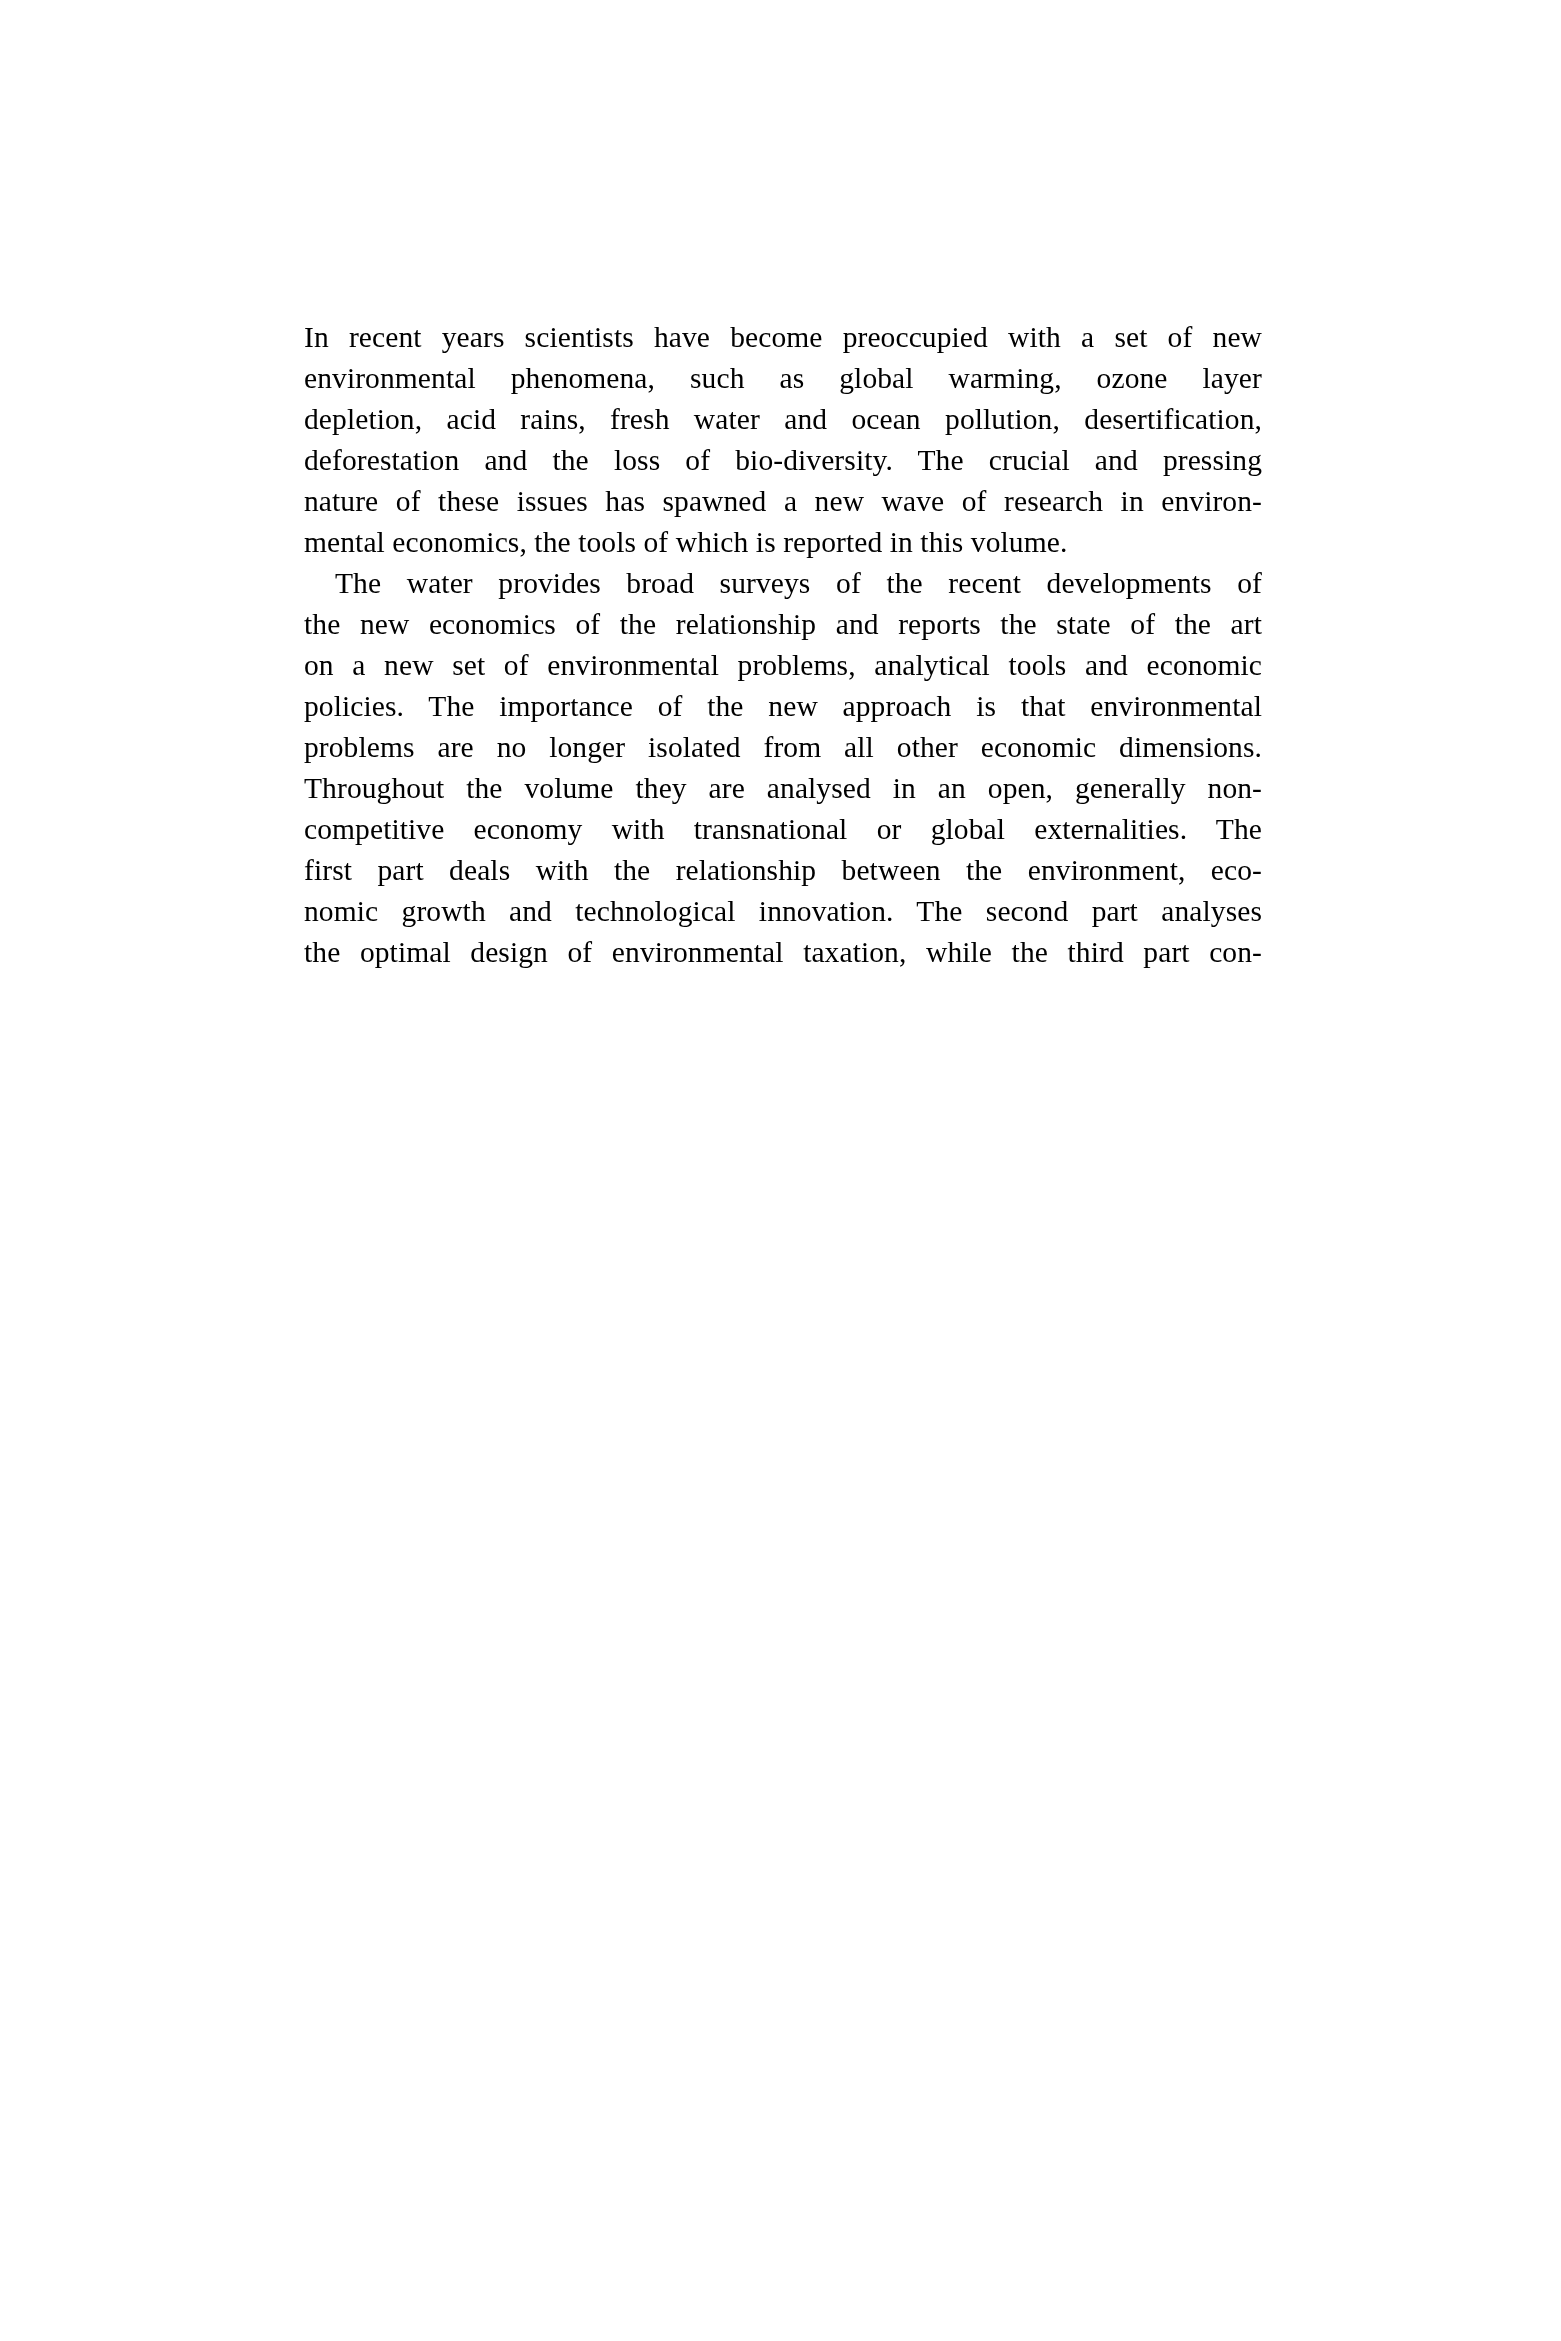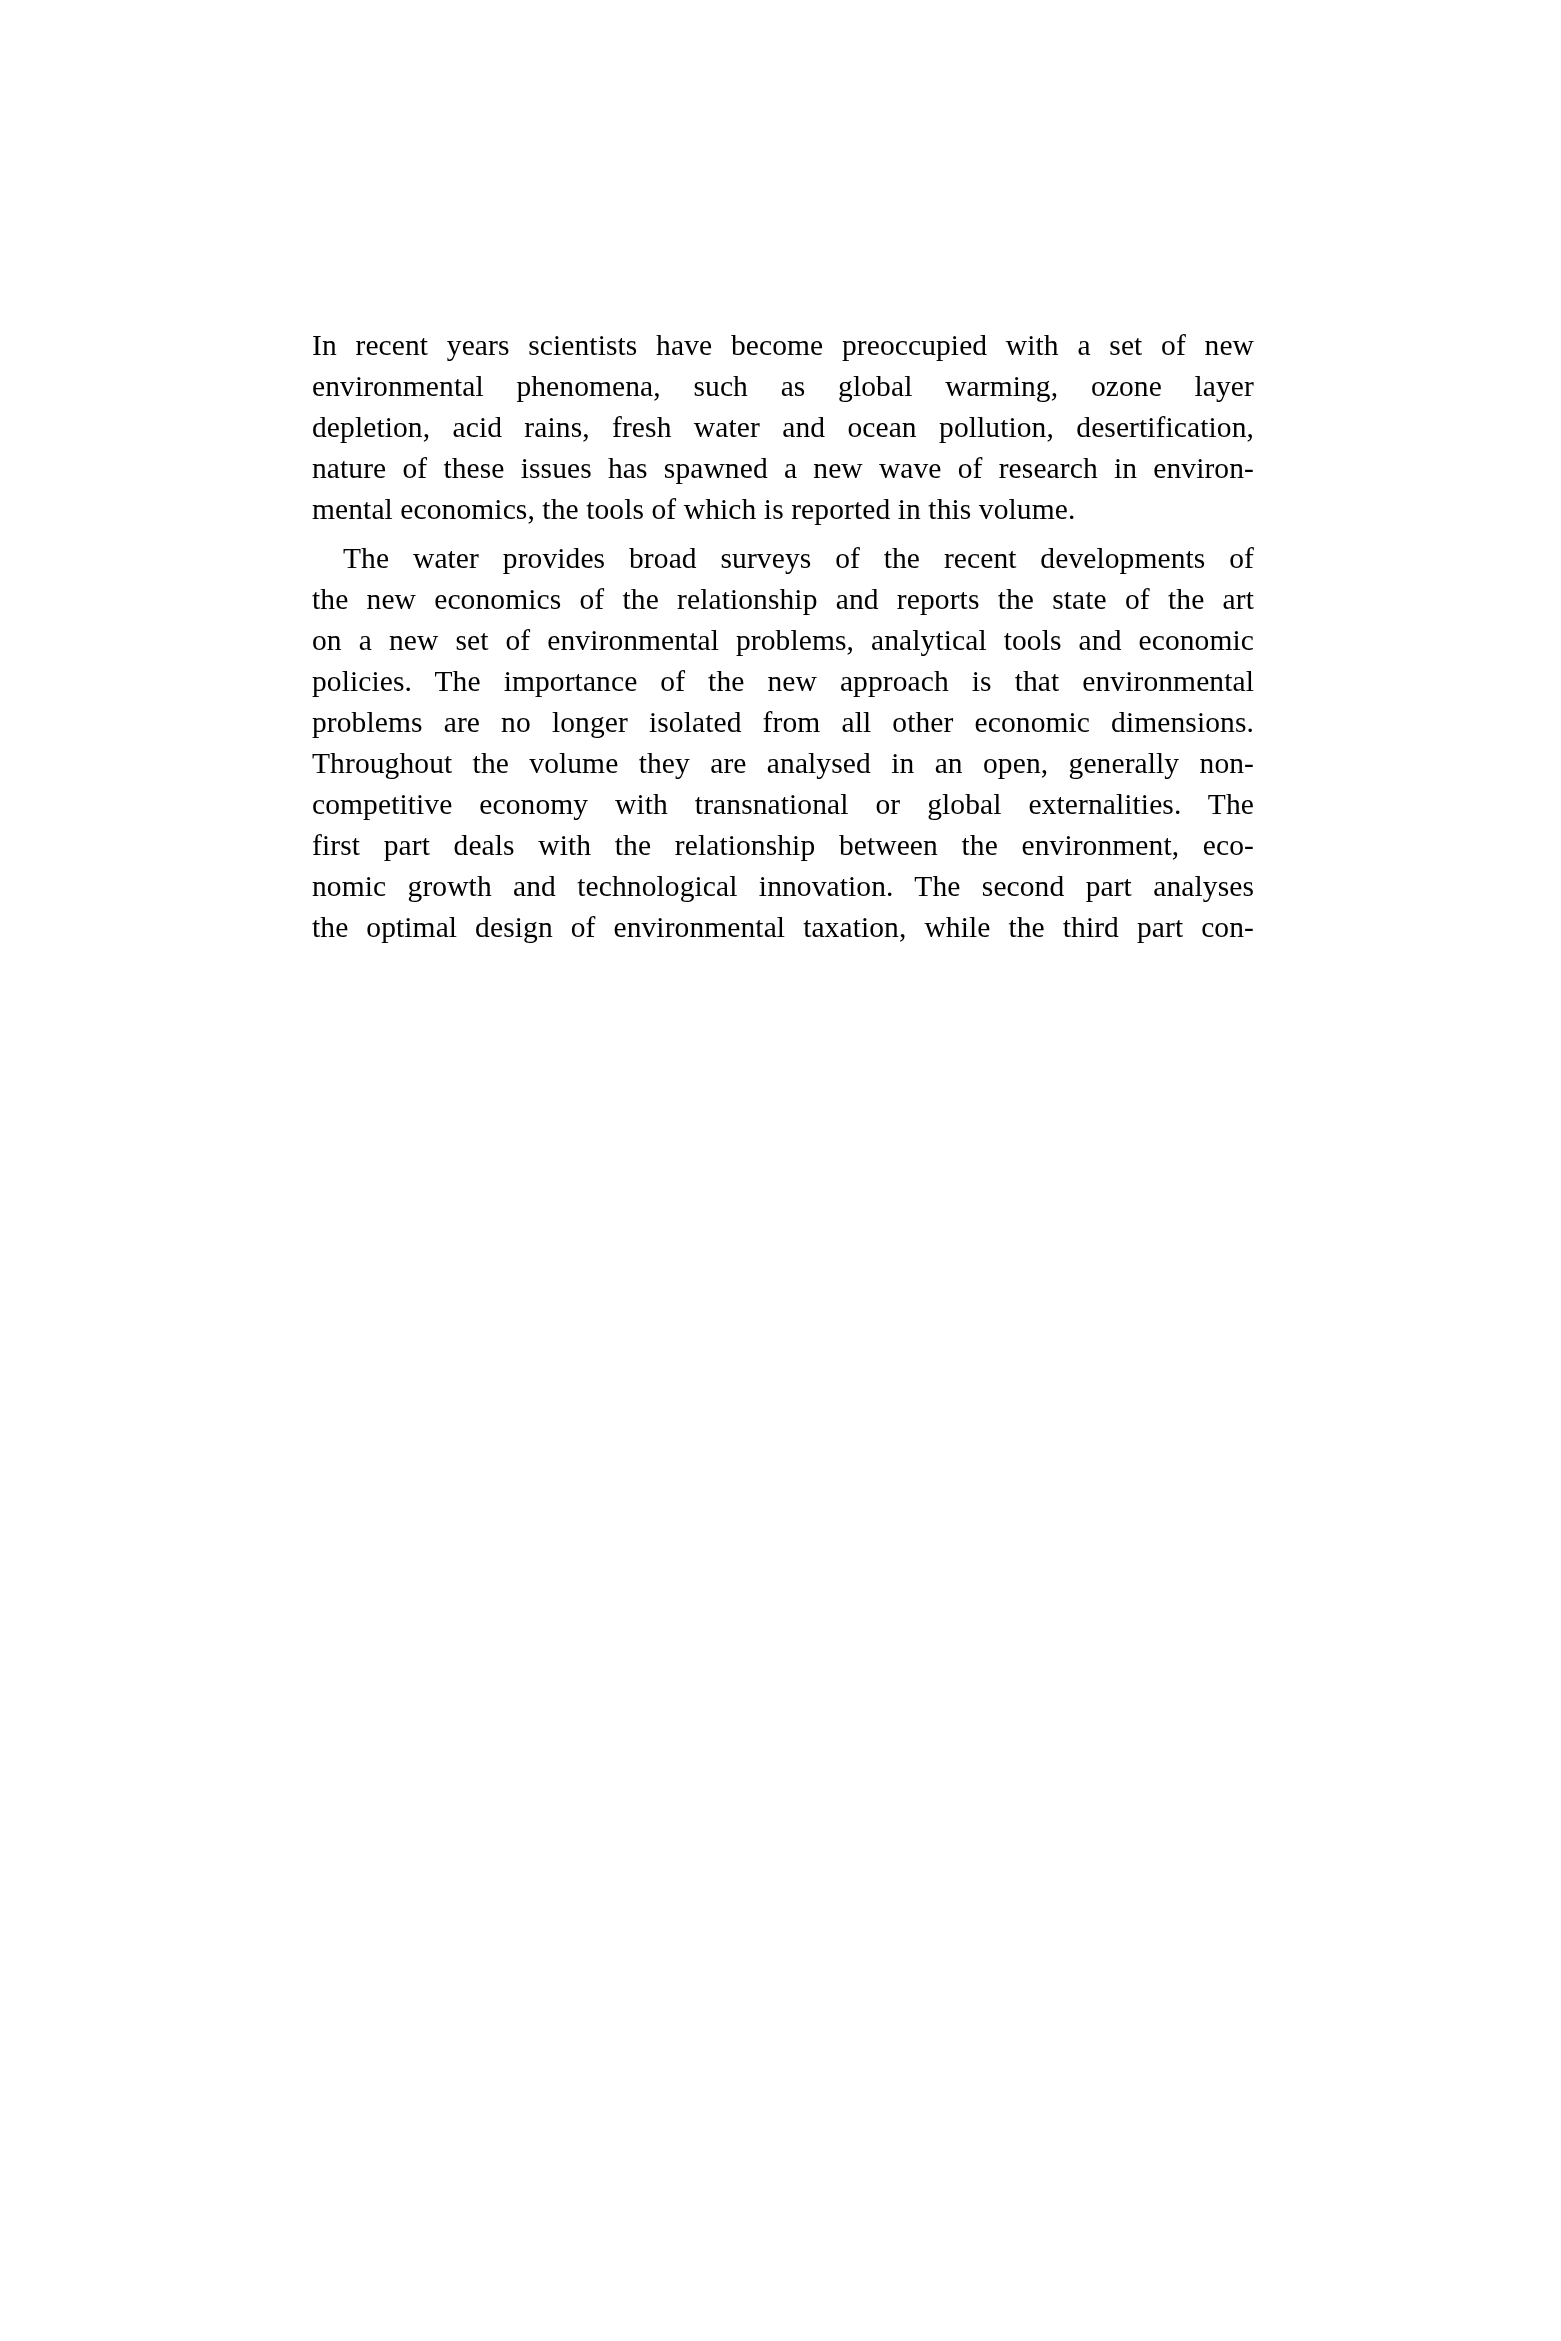--- a/index.html
+++ b/index.html
@@ -26,21 +26,21 @@
     left: 304px;
     top: 317px;
     width: 958px;
     color: #000000;
     font-size: 29.5px;
     line-height: 41px;
     font-weight: 400;
     letter-spacing: 0.1px;
   }
   .para {
-    margin: 8px;
+    margin: 0;
     padding: 0;
   }
   .line {
     text-align: justify;
     text-align-last: justify;
     white-space: normal;
     overflow: hidden;
     height: 41px;
   }
   .line.last {
@@ -54,20 +54,21 @@
 </head>
 <body>
 
 <div class="page">
   <div class="text-block">
 
     <div class="para">
       <div class="line">In recent years scientists have become preoccupied with a set of new</div>
       <div class="line">environmental phenomena, such as global warming, ozone layer</div>
       <div class="line">depletion, acid rains, fresh water and ocean pollution, desertification,</div>
+      <div class="line">deforestation and the loss of bio-diversity. The crucial and pressing</div>
       <div class="line">nature of these issues has spawned a new wave of research in environ-</div>
       <div class="line last">mental economics, the tools of which is reported in this volume.</div>
     </div>
 
     <div class="para">
       <div class="line indent">The water provides broad surveys of the recent developments of</div>
       <div class="line">the new economics of the relationship and reports the state of the art</div>
       <div class="line">on a new set of environmental problems, analytical tools and economic</div>
       <div class="line">policies. The importance of the new approach is that environmental</div>
       <div class="line">problems are no longer isolated from all other economic dimensions.</div>

